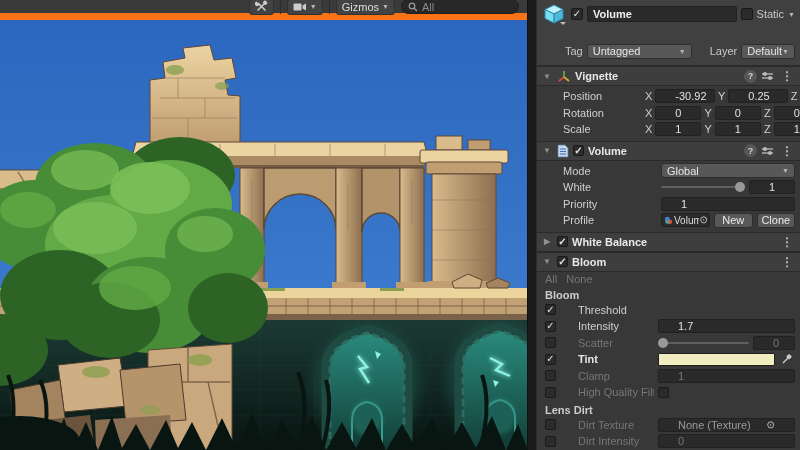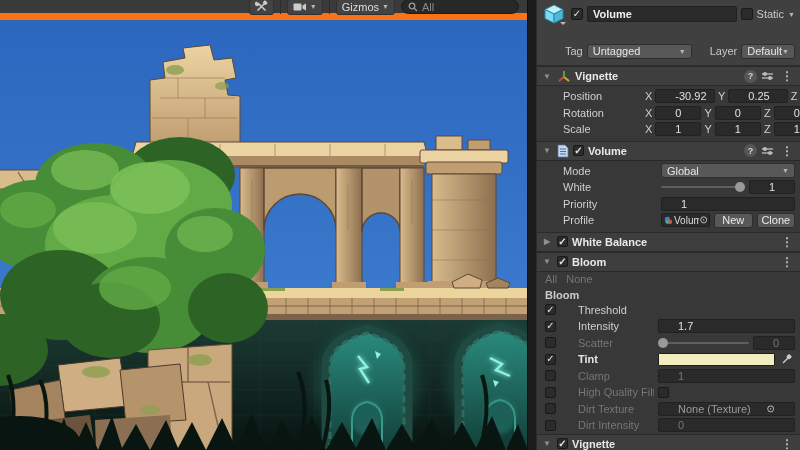--- a/index.html
+++ b/index.html
@@ -498,20 +498,21 @@
       <div class="pfield">1</div>
     </div>
     <div class="prow dis">
       <span class="cb cb-s off">✓</span>
       <span class="plabel cbl">High Quality Filtering</span>
       <div class="field-cb-only">
         <span class="cb cb-s off">✓</span>
       </div>
     </div>
 
+    <div class="sect-label">Lens Dirt</div>
     <div class="prow dis">
       <span class="cb cb-s off">✓</span>
       <span class="plabel cbl">Dirt Texture</span>
       <div class="pfield" style="justify-content:space-between">
         <span class="obj-none">None (Texture)</span>
         <span class="picker">⊙</span>
       </div>
     </div>
     <div class="prow dis">
       <span class="cb cb-s off">✓</span>

